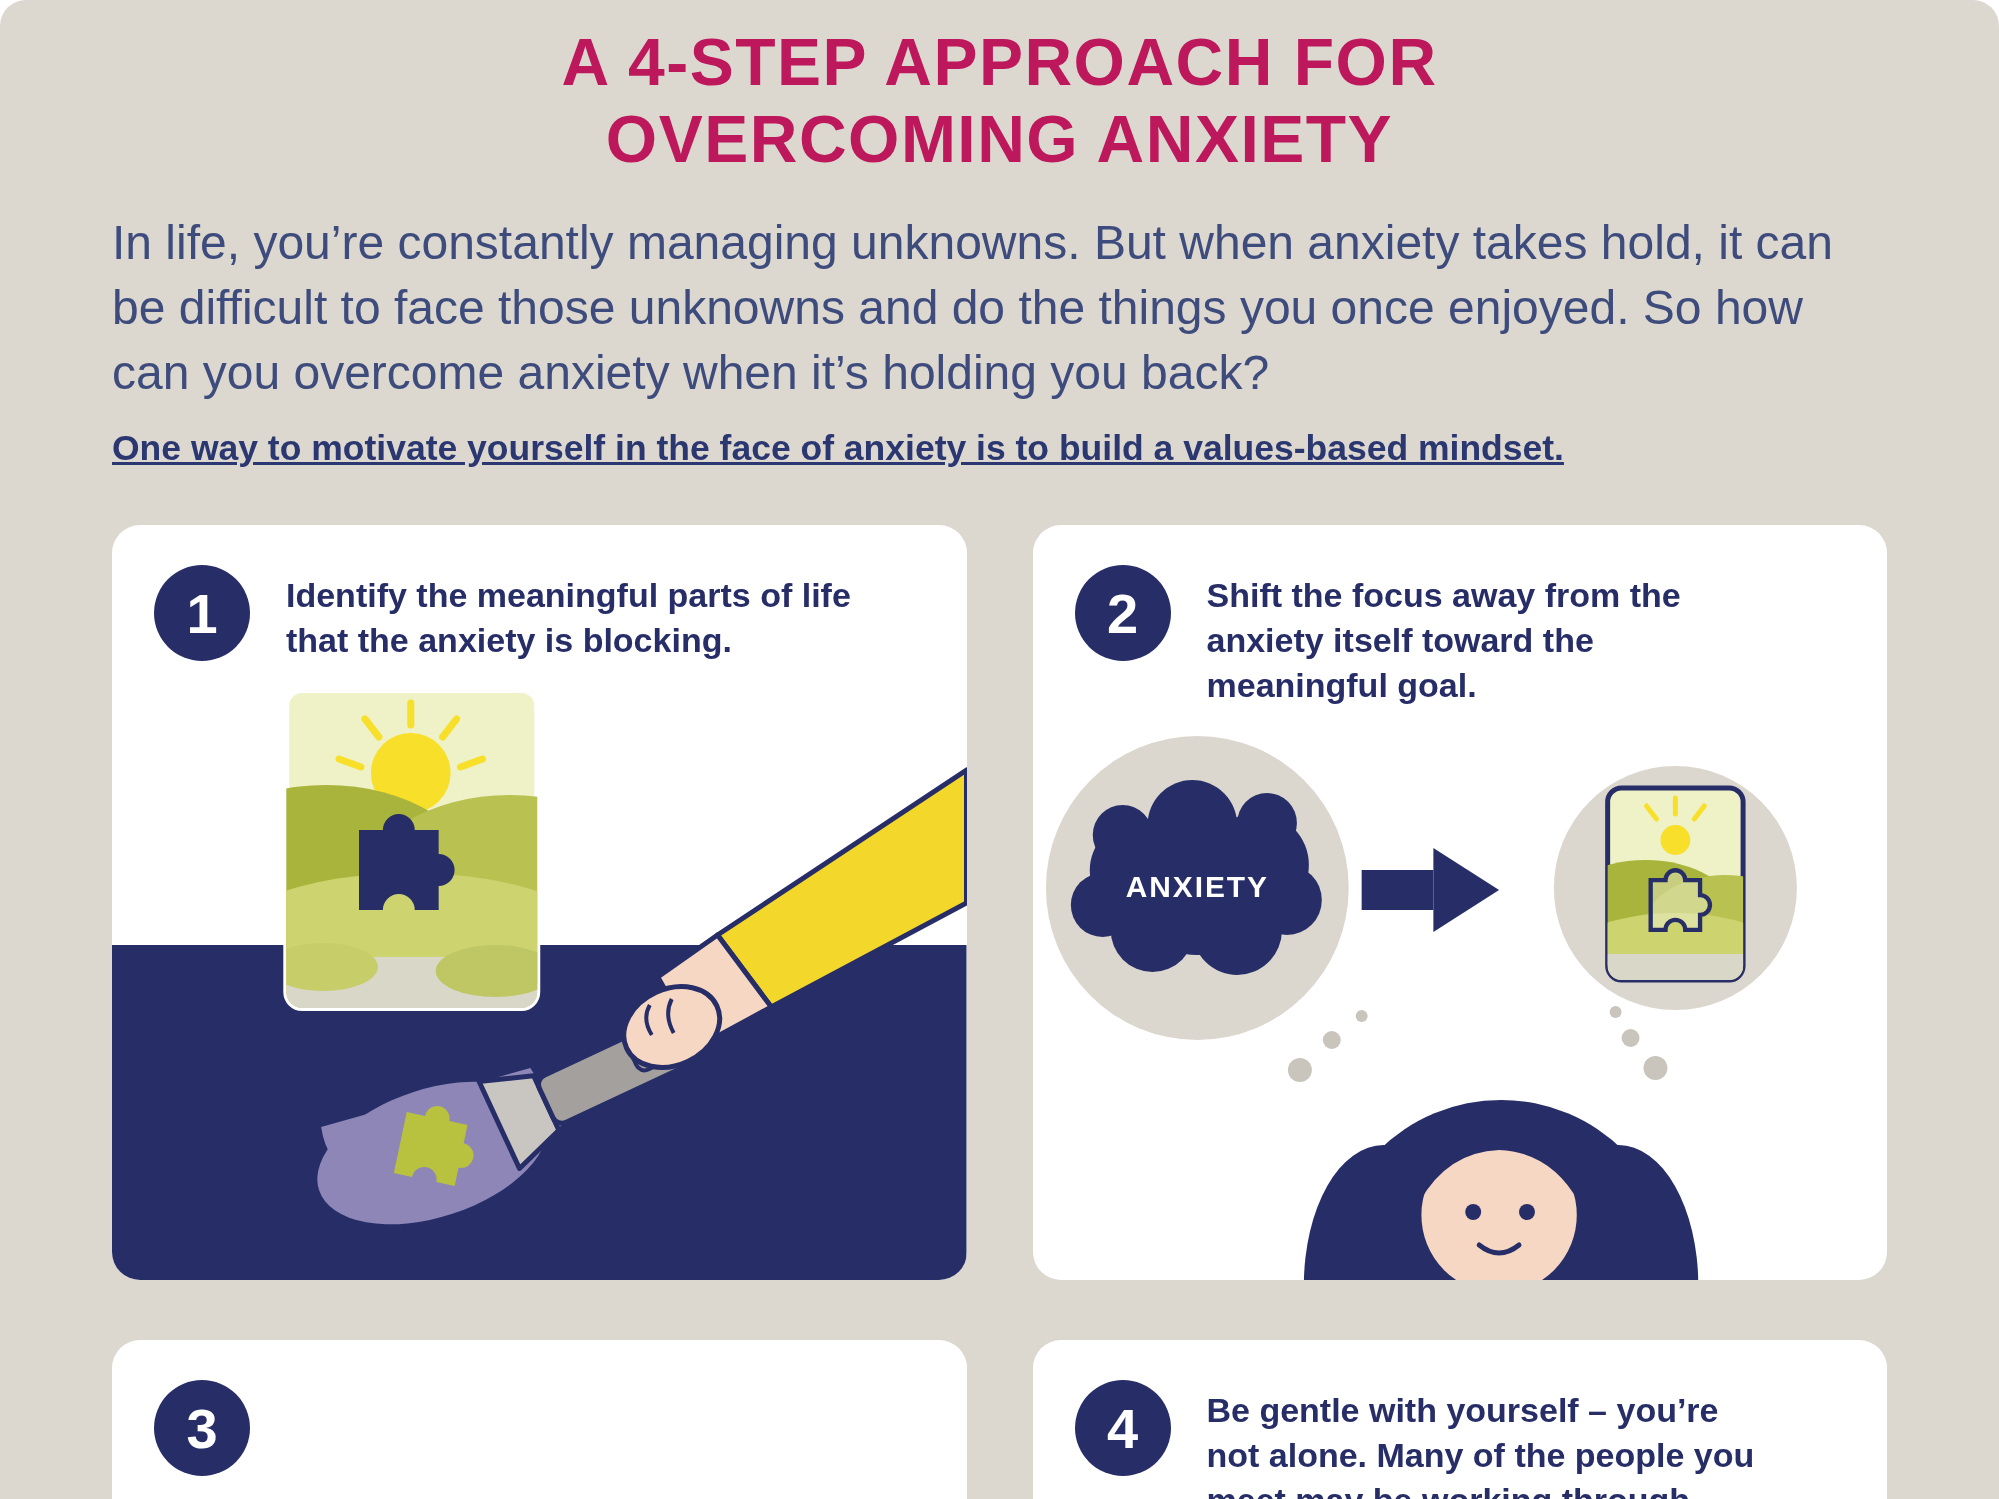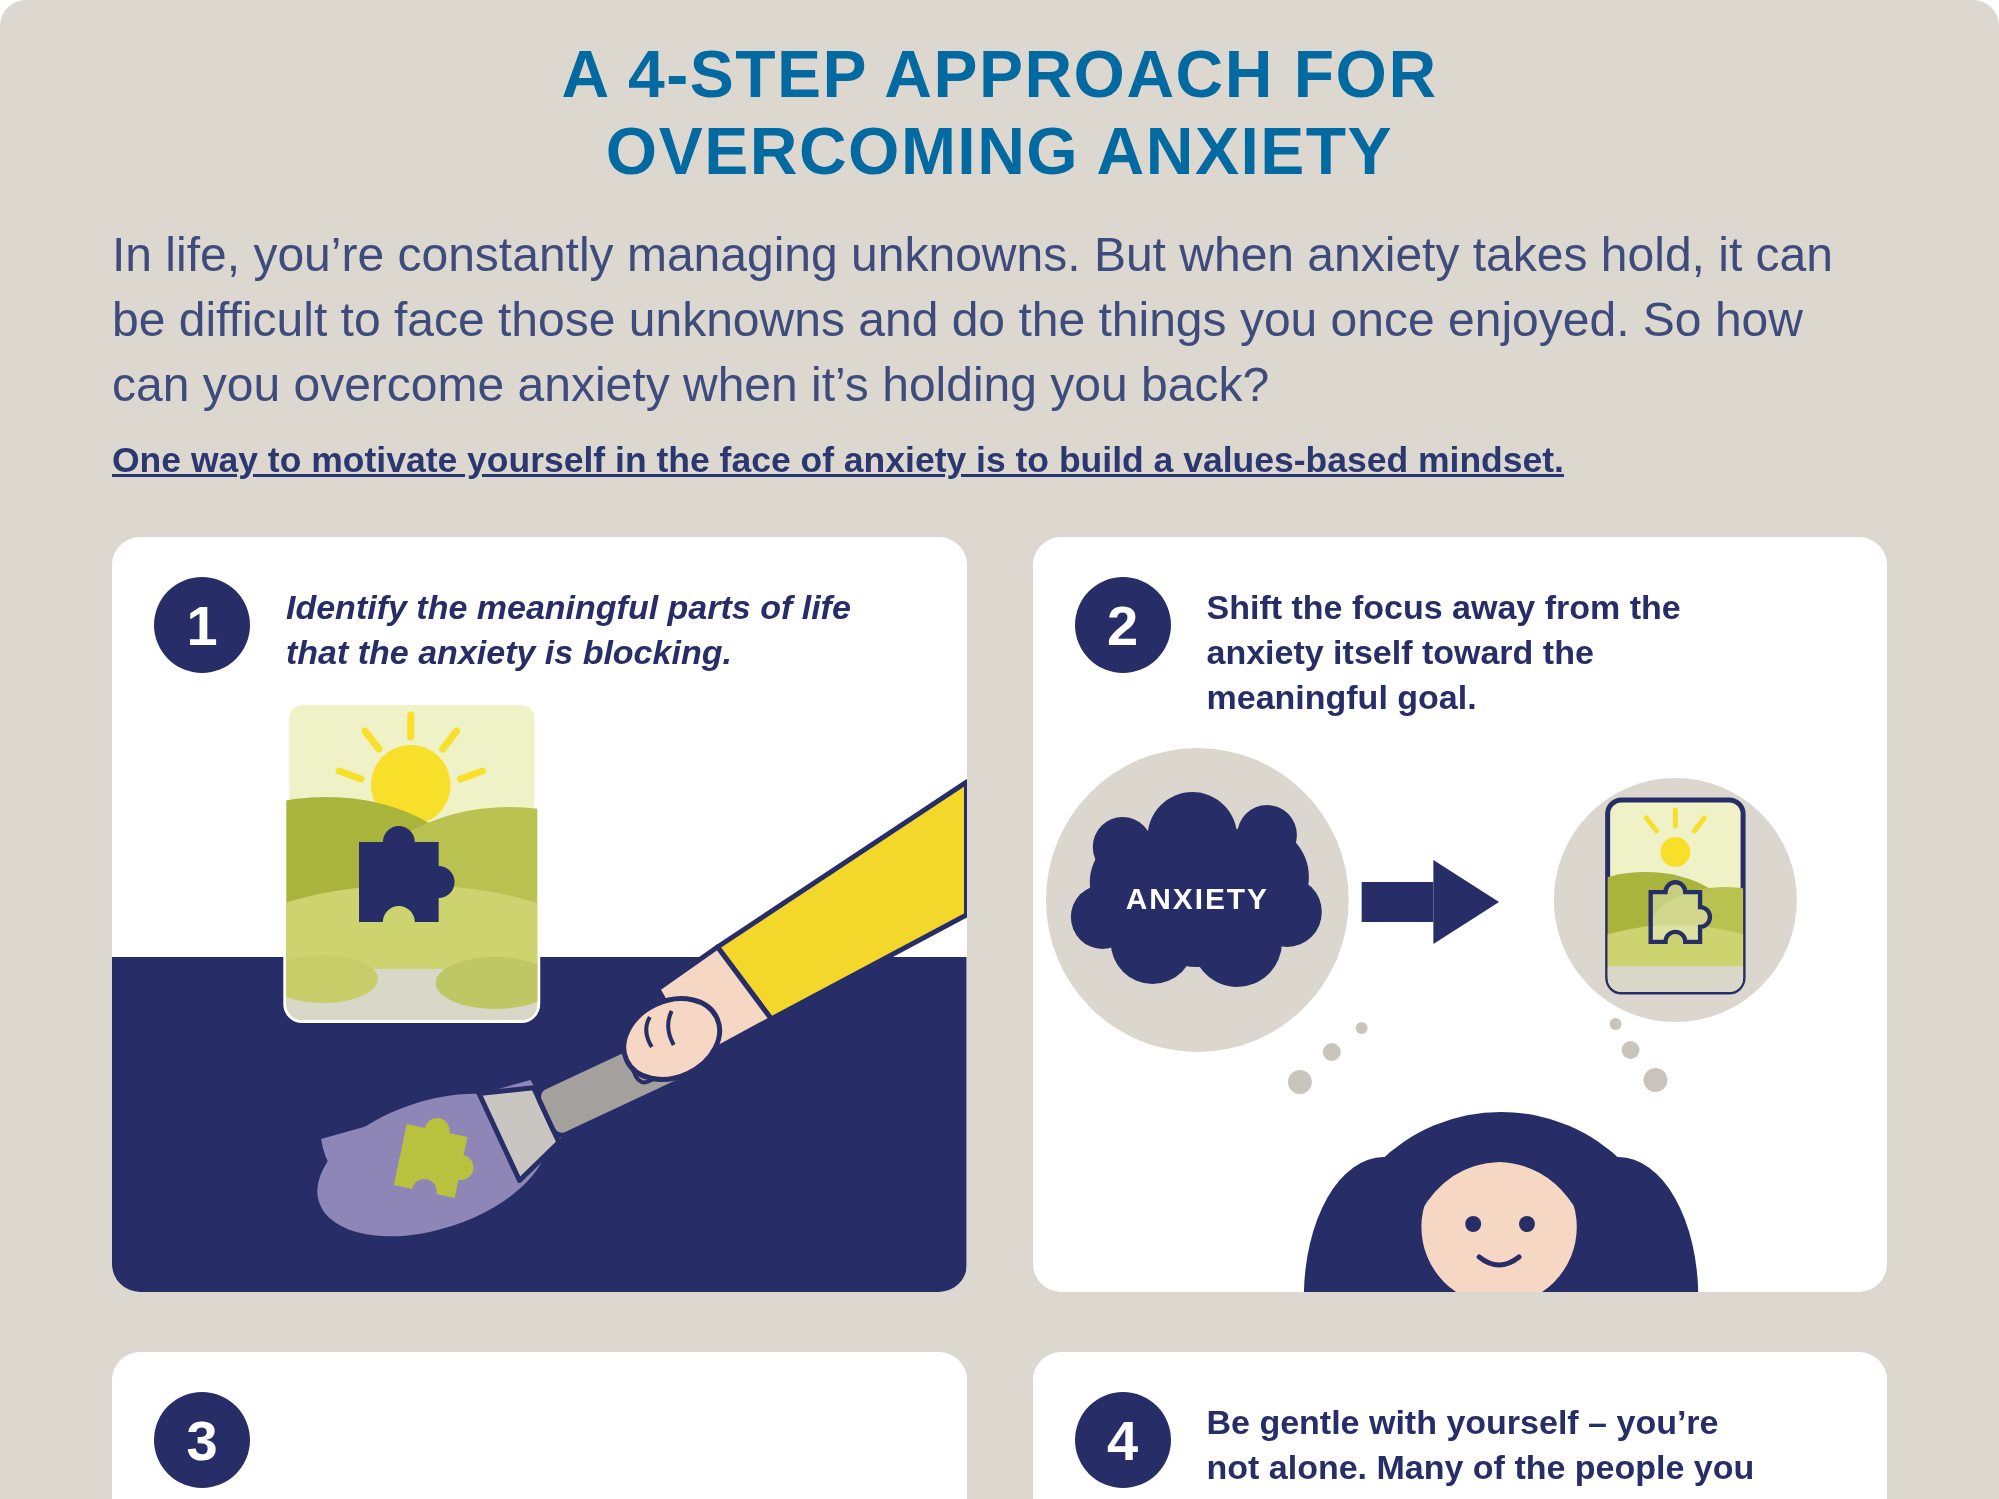--- a/index.html
+++ b/index.html
@@ -1,28 +1,28 @@
 <!DOCTYPE html>
 <html><head>
 <meta charset="utf-8">
 <style>
   html,body{margin:0;padding:0;background:#ffffff;}
   body{width:1999px;height:1499px;overflow:hidden;font-family:"Liberation Sans",sans-serif;}
   .page{width:1999px;height:1499px;background:#dcd8cf;border-radius:26px 26px 0 0;overflow:hidden;position:relative;}
-  .title{margin:36px 100px 0 100px;text-align:center;color:#0369a1;font-weight:700;font-size:66px;line-height:1.16;letter-spacing:1.5px;}
+  .title{margin:24px 100px 0 100px;text-align:center;color:#be185d;font-weight:700;font-size:66px;line-height:1.16;letter-spacing:1.5px;}
   .intro{margin:34px 112px 0 112px;color:#3e4c7d;font-size:48px;line-height:1.35;}
   .lead{margin:20px 112px 0 112px;color:#2b3770;font-size:35.5px;line-height:1.35;font-weight:700;text-decoration:underline;}
   .cards{display:grid;grid-template-columns:1fr 1fr;column-gap:66px;row-gap:60px;padding:0 112px;margin-top:52px;}
   .card{background:#ffffff;border-radius:28px;position:relative;overflow:hidden;}
   .card.row1{height:755px;}
   .card.row2{height:620px;}
   .card-header{display:flex;gap:36px;align-items:flex-start;padding:40px 42px 0 42px;position:relative;z-index:3;}
   .num{width:96px;height:96px;border-radius:50%;background:#272e67;color:#ffffff;font-size:56px;font-weight:700;display:flex;align-items:center;justify-content:center;flex-shrink:0;}
   .step-heading{font-size:34px;font-weight:700;color:#272e67;line-height:1.32;padding-top:8px;}
-  .mw-580{max-width:580px;font-style:italic;}
+  .mw-580{max-width:580px;}
   .mw-520{max-width:520px;}
   .mw-510{max-width:510px;}
   .mw-560{max-width:570px;}
   .illus{position:absolute;left:0;bottom:0;width:100%;display:block;z-index:1;}
   .anxiety-text{font-family:"Liberation Sans",sans-serif;font-weight:700;font-size:30px;letter-spacing:2px;fill:#ffffff;}
 </style>
 </head>
 <body>
 
 <div class="page">

